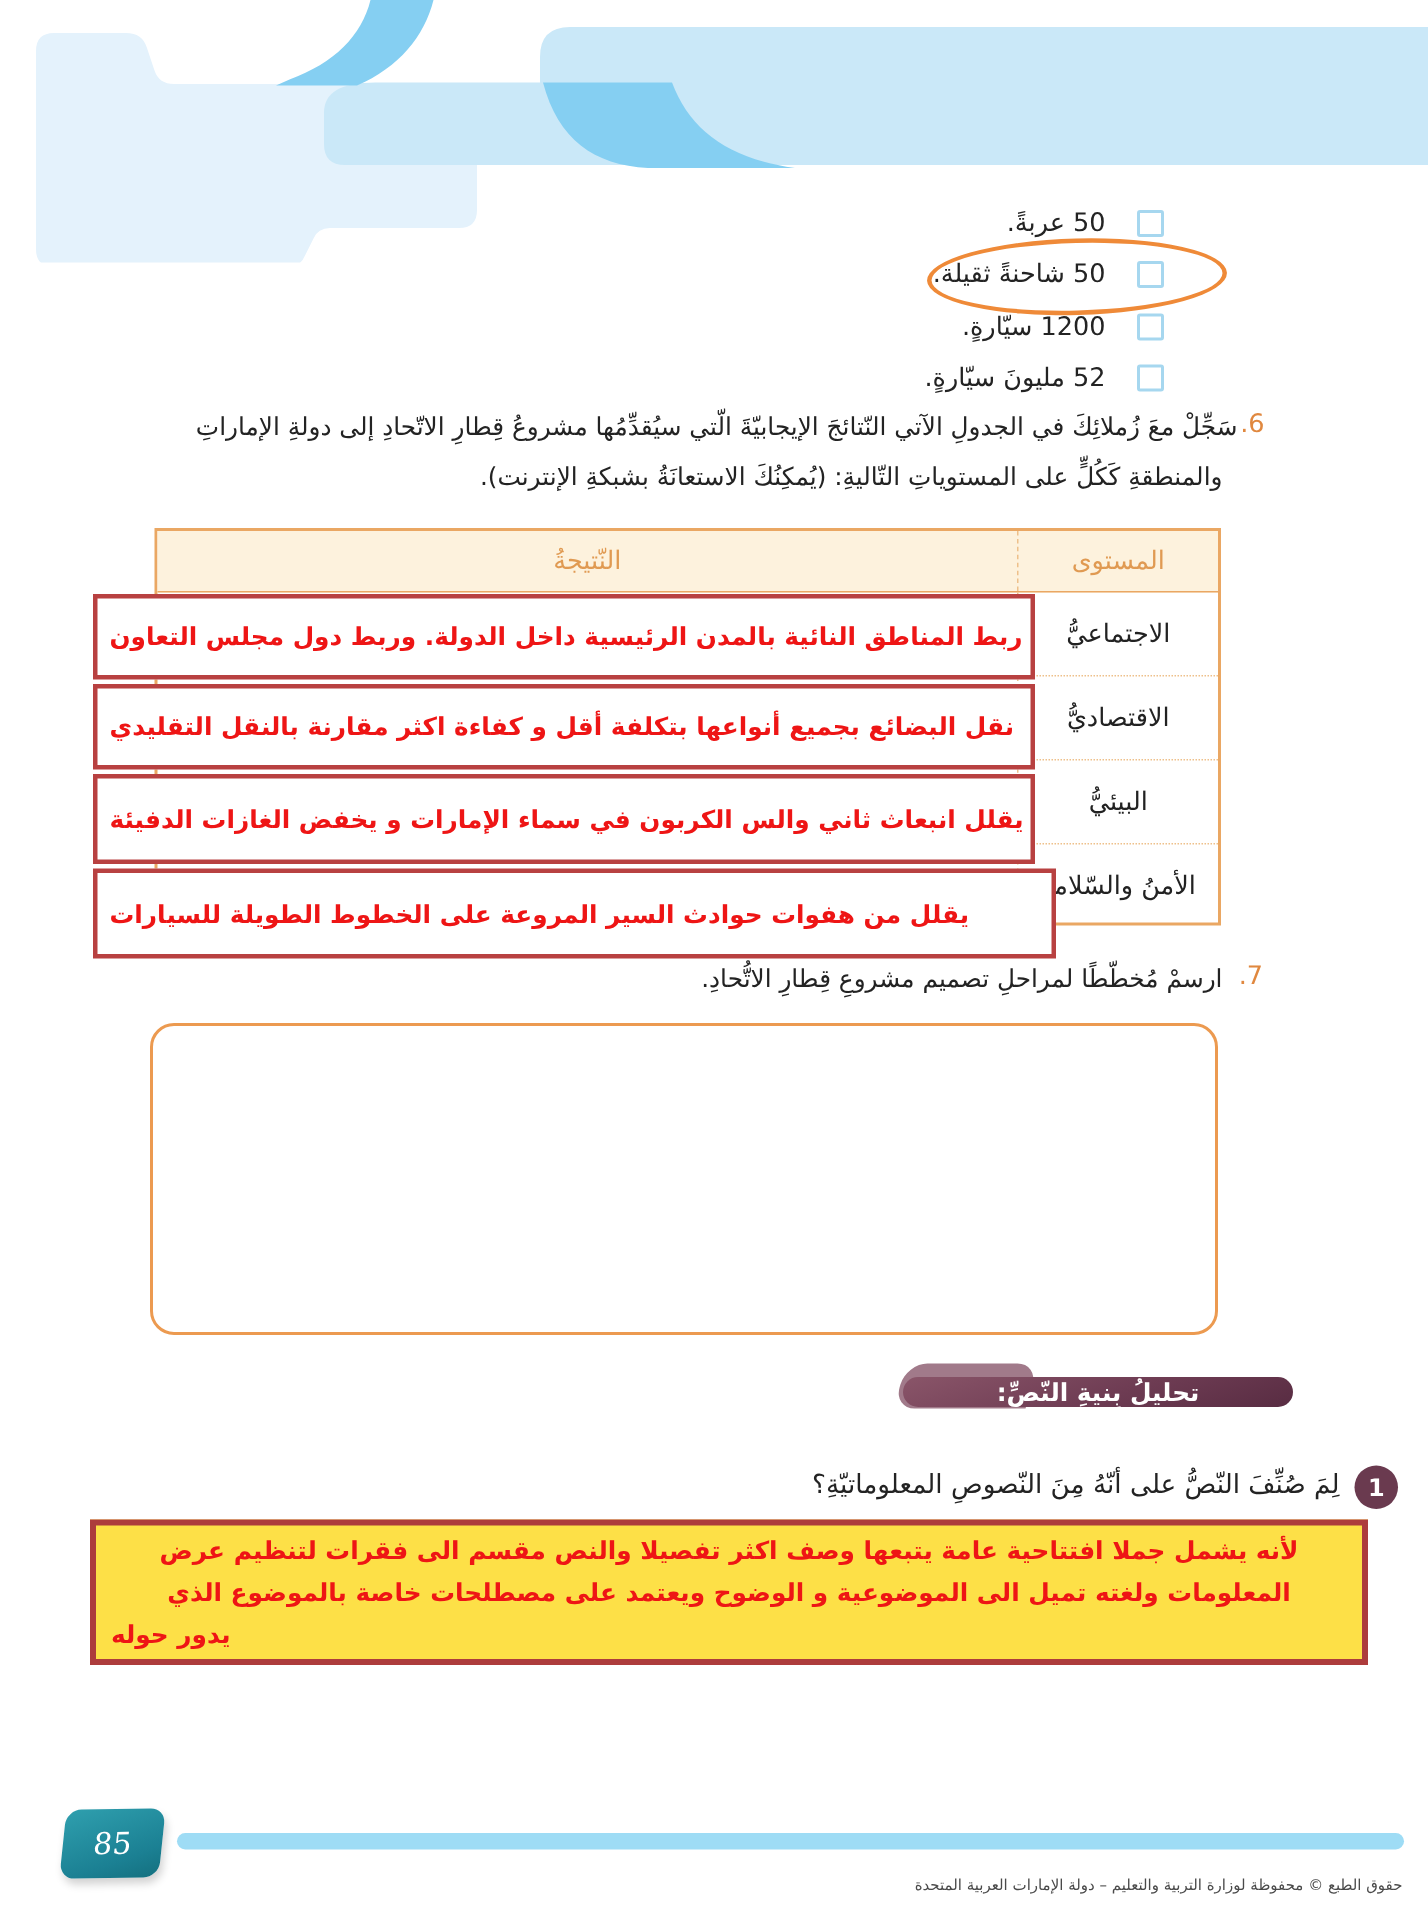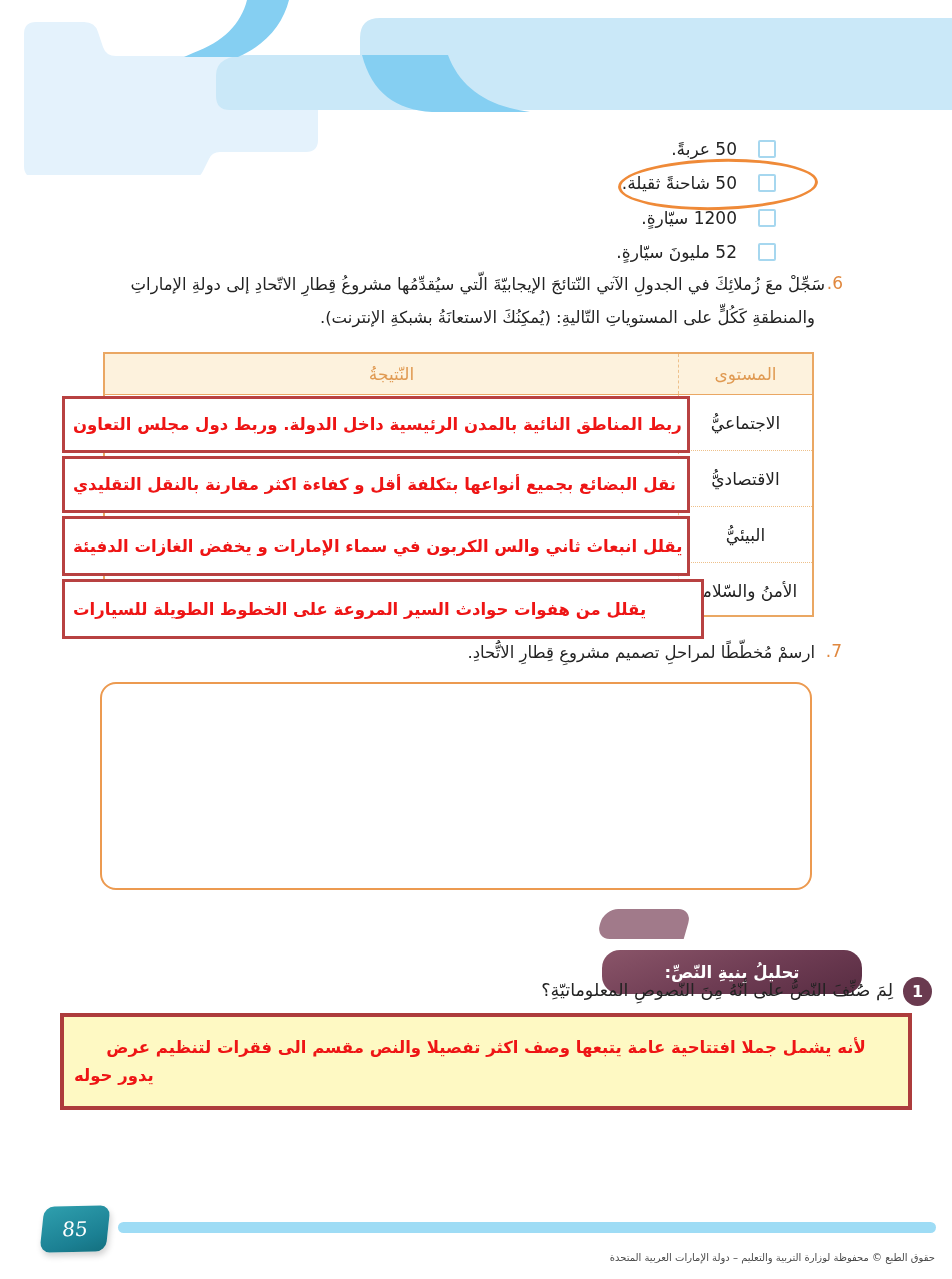--- a/index.html
+++ b/index.html
@@ -46,36 +46,36 @@
   .draw-box{
     position:absolute;left:100px;top:682px;width:712px;height:208px;
     border:2px solid #ec9a50;border-radius:16px;background:#fff;box-sizing:border-box;
   }
   
   .banner-tab{
     position:absolute;left:600px;top:909px;width:88px;height:30px;
     background:#a17a8a;border-radius:14px 14px 0 14px;transform:skewX(-16deg);
   }
   .banner-bar{
-    position:absolute;left:602px;top:918px;width:260px;height:44px;
+    position:absolute;left:602px;top:918px;width:260px;height:20px;
     background:linear-gradient(160deg,#8a5569 0%,#6e3c53 55%,#582c42 100%);
     border-radius:18px;display:flex;align-items:center;justify-content:center;
-    color:#fff;font-weight:bold;font-size:16.5px;margin-top:32px;
+    color:#fff;font-weight:bold;font-size:16.5px;
   }
   
   .bullet-num{
     position:absolute;right:20px;top:977px;width:29px;height:29px;border-radius:50%;
     background:#6a3a4f;color:#fff;display:flex;align-items:center;justify-content:center;
     font-size:16px;font-weight:bold;
   }
   .q1-text{position:absolute;right:59px;top:980px;font-size:17.5px;white-space:nowrap;}
   
   .ans-box{
     position:absolute;left:60px;top:1013px;width:852px;height:97px;
-    border:4px solid #ad3c3c;box-sizing:border-box;background:#fef9c3;
+    border:4px solid #ad3c3c;box-sizing:border-box;background:#fde047;
     padding:4px 10px;display:flex;flex-direction:column;justify-content:center;
   }
   .ans-line{color:#ee1515;font-weight:bold;font-size:16.5px;line-height:28px;text-align:center;white-space:nowrap;}
   .ans-line:last-child{text-align:left;}
   
   .footer-bar{position:absolute;left:118px;top:1222px;width:818px;height:11px;background:#9edcf5;border-radius:6px;}
   .page-badge{
     position:absolute;left:42px;top:1206px;width:66px;height:46px;
     background:linear-gradient(160deg,#2f9fae 0%,#1b8093 70%,#14707f 100%);
     border-radius:10px;transform:skewX(-7deg) rotate(-1deg);
@@ -167,20 +167,21 @@
     <span>تحليلُ بِنيةِ النّصِّ:</span>
   </div>
 
   <div class="bullet-num">
     <span>1</span>
   </div>
   <div class="q1-text">لِمَ صُنِّفَ النّصُّ على أنّهُ مِنَ النّصوصِ المعلوماتيّةِ؟</div>
 
   <div class="ans-box">
     <div class="ans-line">لأنه يشمل جملا افتتاحية عامة يتبعها وصف اكثر تفصيلا والنص مقسم الى فقرات لتنظيم عرض</div>
+    <div class="ans-line">المعلومات ولغته تميل الى الموضوعية و الوضوح ويعتمد على مصطلحات خاصة بالموضوع الذي</div>
     <div class="ans-line">يدور حوله</div>
   </div>
 
   <div class="footer-bar"></div>
   <div class="page-badge">
     <span>85</span>
   </div>
   <div class="footer-text">حقوق الطبع © محفوظة لوزارة التربية والتعليم – دولة الإمارات العربية المتحدة</div>
 
 </div>

